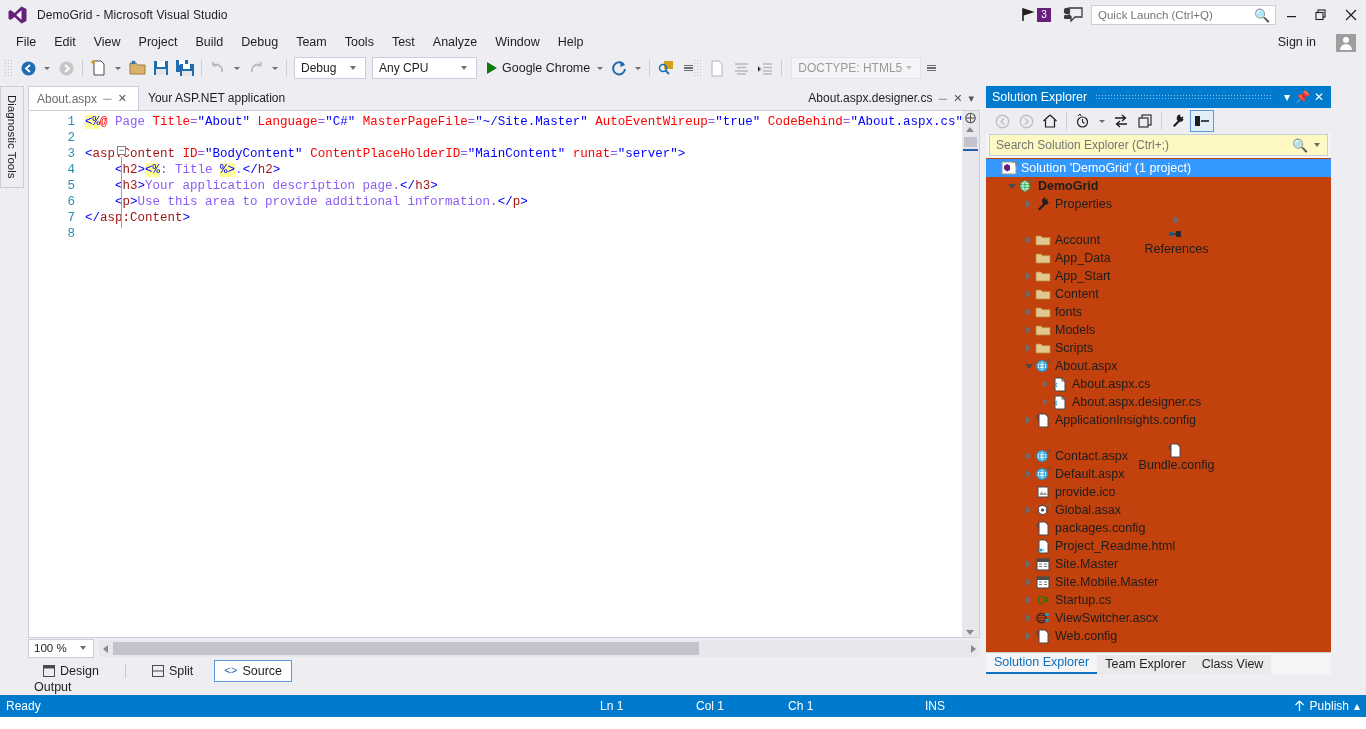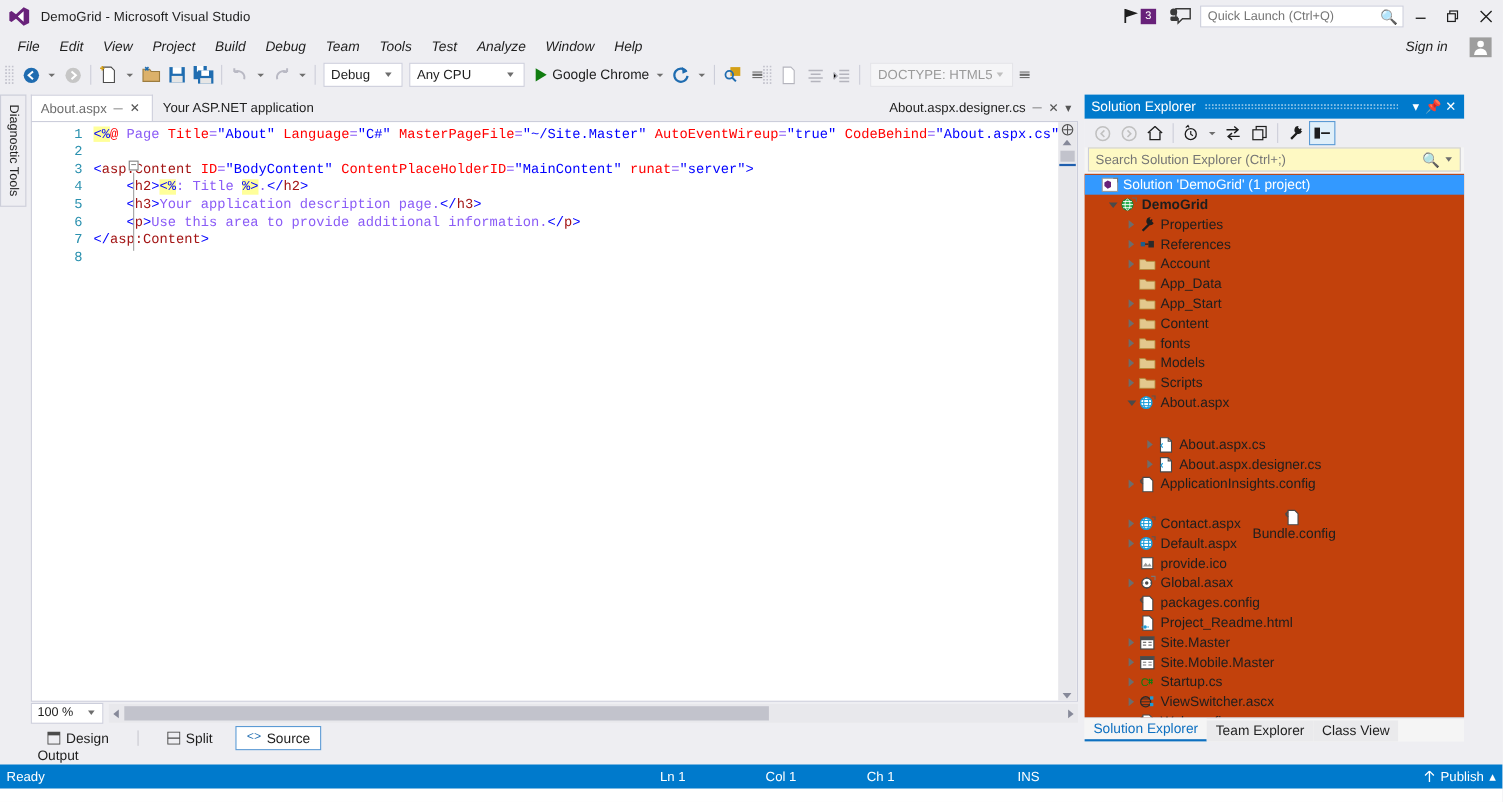--- a/index.html
+++ b/index.html
@@ -33,21 +33,21 @@
     width: 185px; height: 20px; background: #fff; border: 1px solid #cccedb;
     display: flex; align-items: center; padding: 0 4px 0 6px;
     font-size: 11.5px; color: #707070;
   }
   .ql-ico { margin-left: auto; color: #6d6d6d; font-size: 13px; }
   .wbtn { width: 30px; height: 28px; display: flex; align-items: center; justify-content: center; color: #1e1e1e; }
 
   
   .menubar {
     position: absolute; top: 30px; left: 0; width: 1366px; height: 23px;
-    display: flex; align-items: center; padding-left: 7px; font-style: italic;
+    display: flex; align-items: center; padding-left: 7px;
   }
   .menu-item { font-size: 12.5px; color: #1e1e1e; padding: 3px 9px; cursor: default; }
   .signin { position: absolute; right: 44px; top: 3px; font-size: 12.5px; color: #1e1e1e; padding: 2px 6px; }
   .acct-ico {
     position: absolute; right: 10px; top: 4px; width: 20px; height: 18px;
     background: #9e9e9e; display: flex; align-items: center; justify-content: center;
   }
   .acct-ico .head { width: 6px; height: 6px; border-radius: 50%; background: #fff; position: absolute; top: 3px; }
   .acct-ico .body { width: 12px; height: 6px; border-radius: 6px 6px 0 0; background: #fff; position: absolute; bottom: 2px; }
 
@@ -604,21 +604,21 @@
           <span class="tw">
             <i class="t-closed"></i>
           </span>
           <span class="ico">
             <svg width="16" height="16" viewBox="0 0 16 16">
               <path d="M11 1.5 a3.6 3.6 0 1 0 2.8 5.5 L13 6 l-1-1 1-1 -1-1 -1 1 -1-1 Z M9.5 6.5 L3 13 L4.5 14.5 L11 8" fill="#1e1e1e"></path>
             </svg>
           </span>
           <span>Properties</span>
         </div>
-        <div class="row" style="padding-left: 36px;">
+        <div class="row" style="padding-left: 36px; flex-direction: column;">
           <span class="tw">
             <i class="t-closed"></i>
           </span>
           <span class="ico">
             <svg width="16" height="16" viewBox="0 0 16 16">
               <rect x="2" y="6" width="4" height="4" fill="#1b5e8c"></rect>
               <path d="M6 8 H9" stroke="#1e1e1e" stroke-width="1.1"></path>
               <rect x="9" y="5" width="5" height="6" fill="#2a2a2a"></rect>
             </svg>
           </span>
@@ -706,21 +706,21 @@
           <span class="ico">
             <svg width="16" height="16" viewBox="0 0 16 16">
               <circle cx="7" cy="8" r="5.2" fill="#fff" stroke="#1b9dd9" stroke-width="1.3"></circle>
               <ellipse cx="7" cy="8" rx="2.3" ry="5.2" fill="none" stroke="#1b9dd9" stroke-width="1"></ellipse>
               <path d="M2 8 H12 M2.9 5.2 H11.1 M2.9 10.8 H11.1" stroke="#1b9dd9" stroke-width=".9"></path>
               <path d="M12 2 H15 V5" fill="none" stroke="#555" stroke-width="1"></path>
             </svg>
           </span>
           <span>About.aspx</span>
         </div>
-        <div class="row" style="padding-left: 53px; margin-top: 20px;">
+        <div class="row" style="padding-left: 53px;">
           <span class="tw">
             <i class="t-closed"></i>
           </span>
           <span class="ico">
             <svg width="16" height="16" viewBox="0 0 16 16">
               <path d="M3 2 H10 L13 5 V15 H3 Z" fill="#fff" stroke="#4a4a4a" stroke-width="1"></path>
               <path d="M5 7 L3.5 9 L5 11" stroke="#1b9dd9" stroke-width="1.1" fill="none"></path>
               <path d="M10 2 V5 H13" fill="none" stroke="#4a4a4a" stroke-width="1"></path>
             </svg>
           </span>

